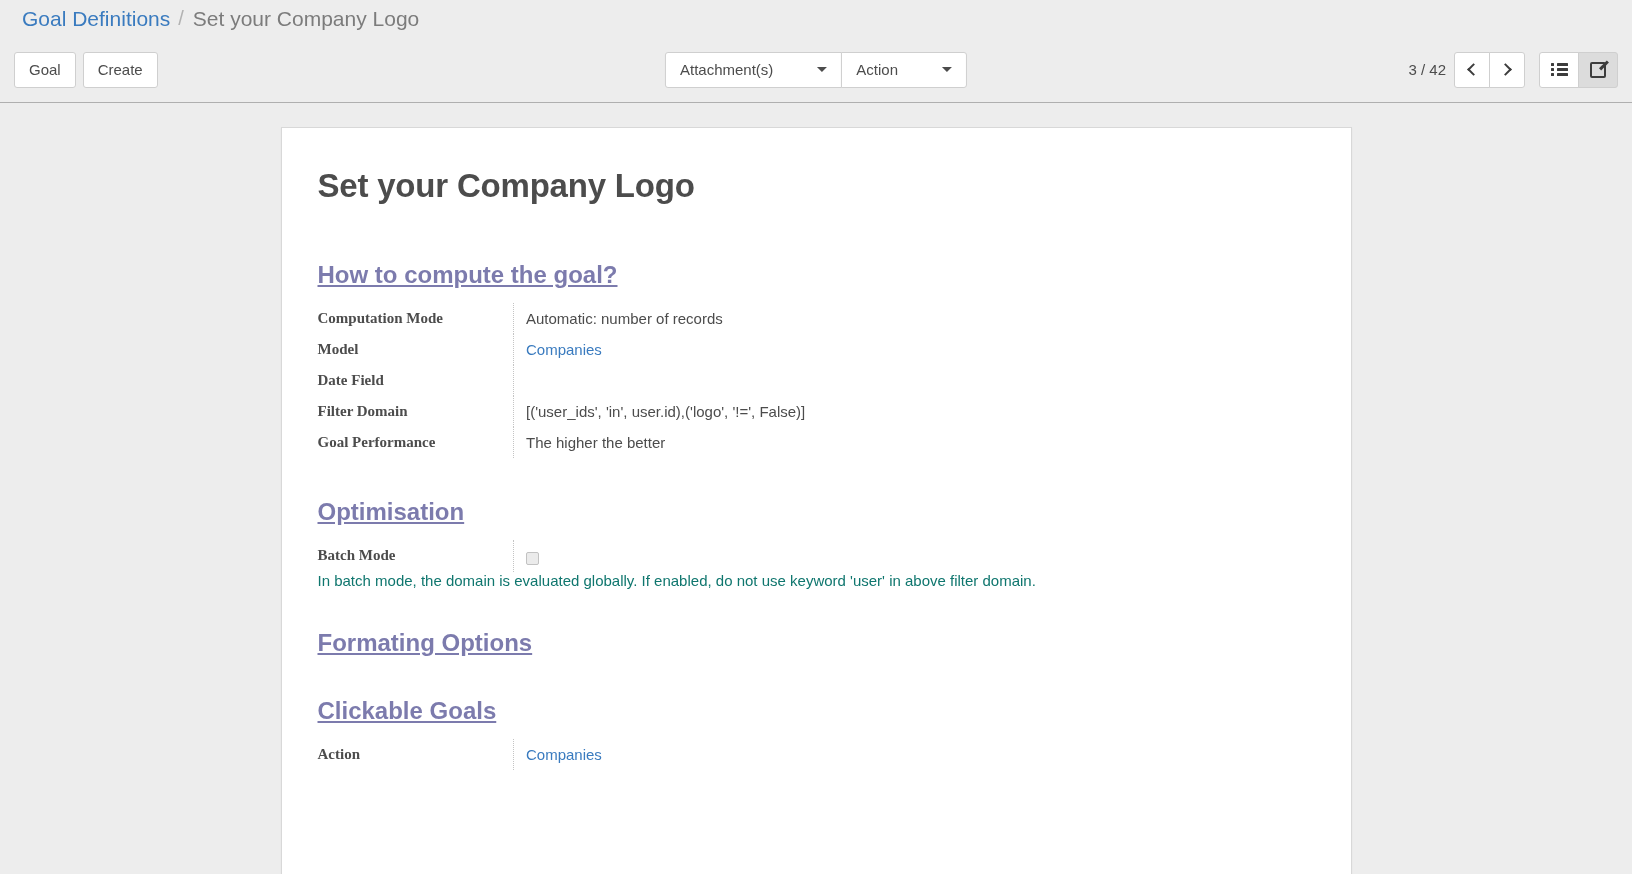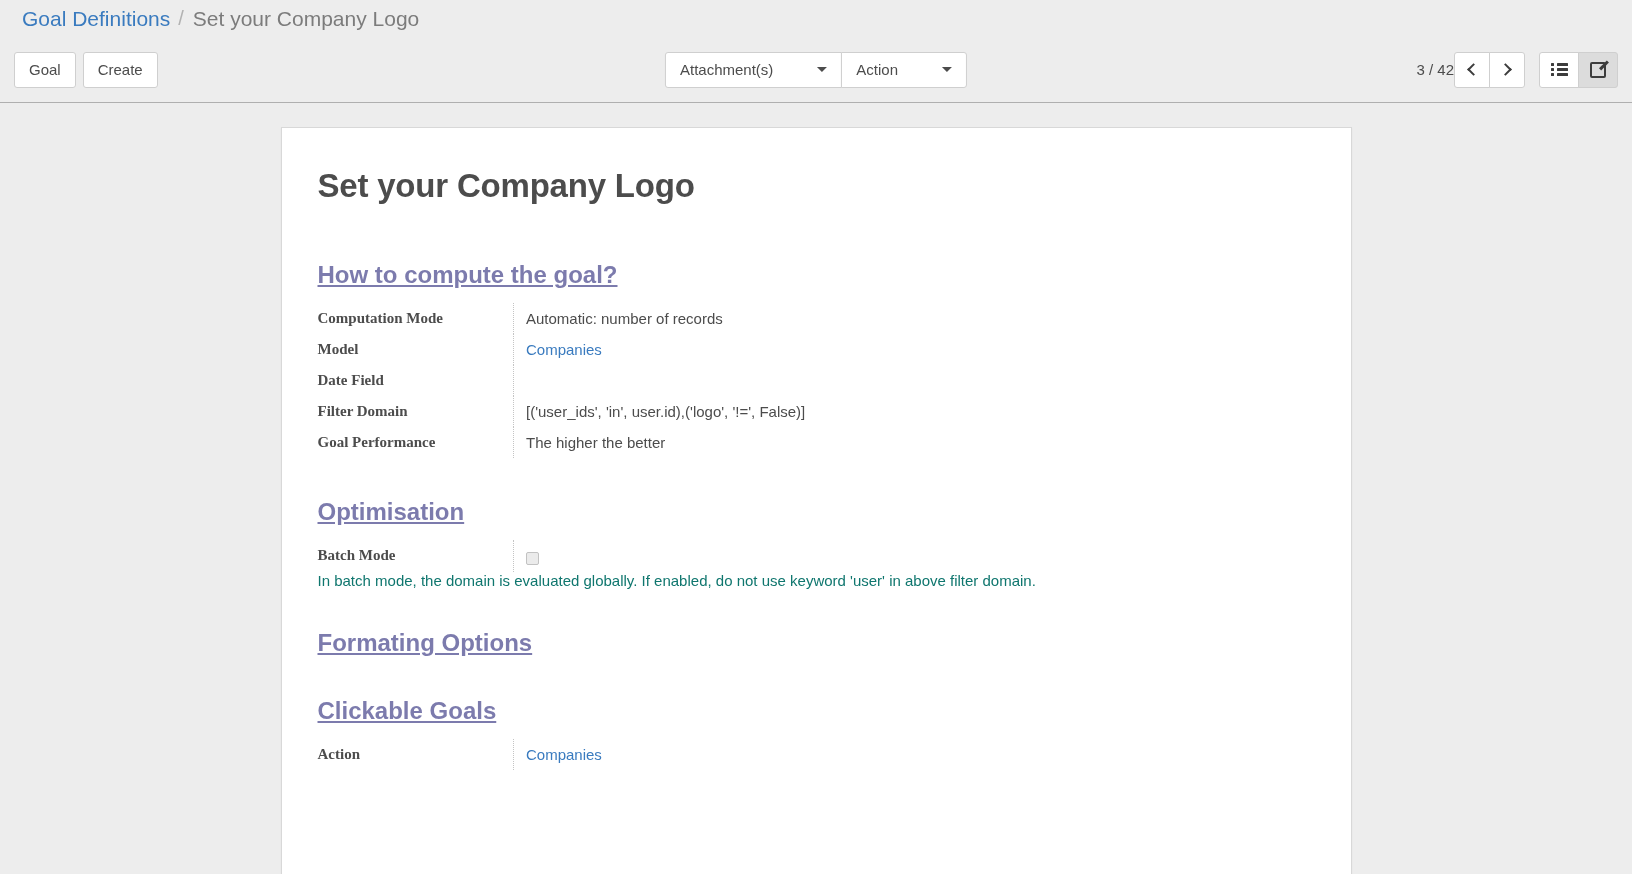--- a/index.html
+++ b/index.html
@@ -93,21 +93,21 @@
     border-left: 5px solid transparent;
     border-right: 5px solid transparent;
     border-top: 5px solid #4c4c4c;
     margin-left: 8px;
     vertical-align: middle;
   }
 
   .pager-count {
     font-size: 15px;
     color: #4c4c4c;
-    margin-right: 0;
+    margin-right: 8px;
     white-space: nowrap;
   }
   .nav-btn { width: 36px; padding: 0; }
   .nav-chev {
     display: block;
     width: 9px; height: 9px;
     border-top: 2.6px solid #3c3c3c;
     border-right: 2.6px solid #3c3c3c;
   }
   .nav-chev.left { transform: rotate(-135deg); margin-left: 3px; }

